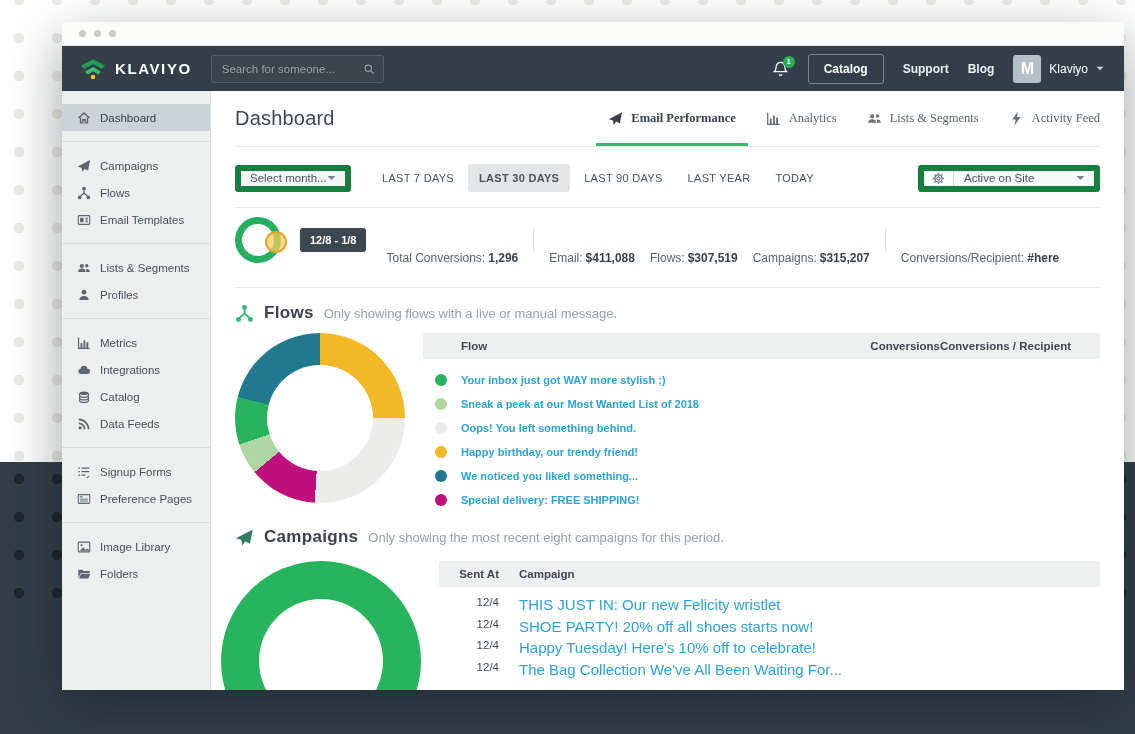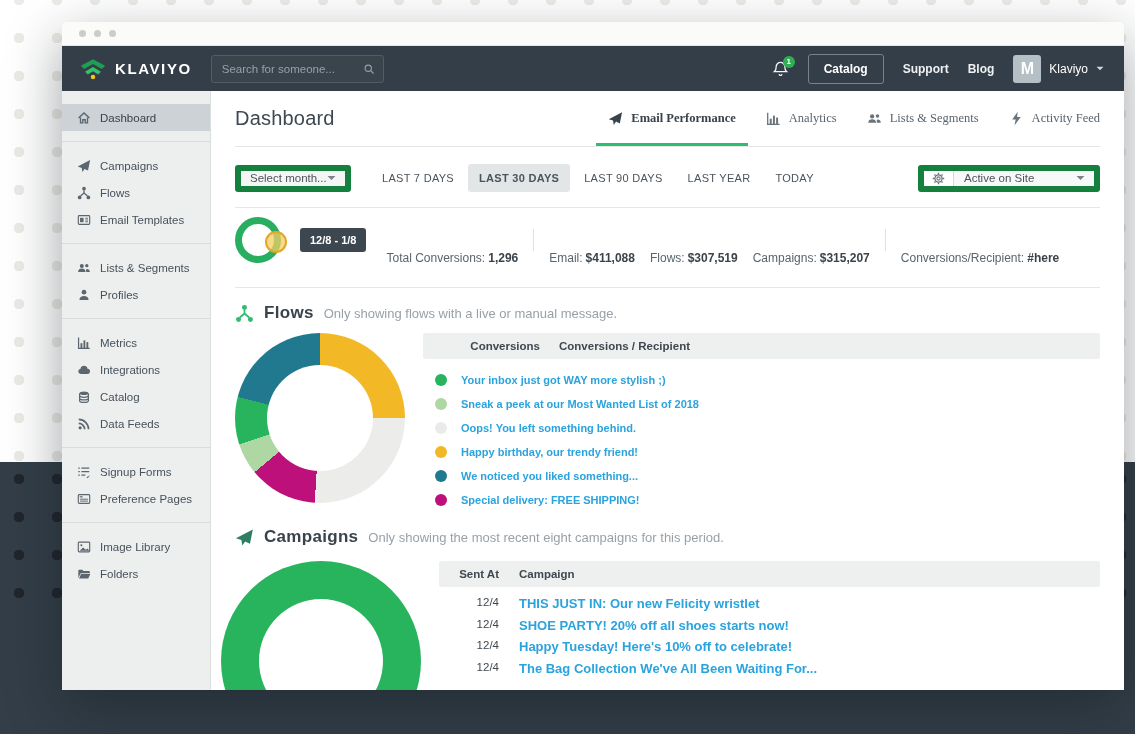--- a/index.html
+++ b/index.html
@@ -98,30 +98,30 @@
   .donut{border-radius:50%;position:relative;flex:none;}
   .donut::after{content:"";position:absolute;border-radius:50%;background:#fff;}
   .flows-donut{width:170px;height:170px;}
   .flows-donut::after{inset:32px;}
   .camp-donut{width:200px;height:200px;margin-left:-14px;}
   .camp-donut::after{inset:38px;}
   .data-table{flex:1;min-width:0;margin-left:18px;}
   .thead{background:#eef0f0;display:flex;align-items:center;height:26px;font-size:11.5px;font-weight:bold;color:#3f4850;border-radius:2px;padding:0 10px 0 12px;box-sizing:border-box;}
   .th-flow{flex:1;padding-left:26px;}
   .th-conv{width:105px;text-align:right;}
-  .th-convrec{width:150px;text-align:right;}
+  .th-convrec{width:150px;}
   .tbody{margin-top:9px;}
   .frow{display:flex;align-items:center;height:24px;padding-left:12px;}
   .fdot{width:12px;height:12px;border-radius:50%;margin-right:14px;flex:none;}
   .fname{font-size:11px;font-weight:bold;color:#2aa3de;text-decoration:none;cursor:pointer;white-space:nowrap;}
   .th-sent{width:48px;text-align:right;}
   .th-camp{margin-left:20px;flex:1;}
   .crow{display:flex;height:21.5px;padding-left:12px;}
   .csent{width:48px;text-align:right;font-size:11.5px;color:#3f4850;}
-  .cname{margin-left:20px;font-size:13px;font-weight:bold;color:#2aa3de;text-decoration:none;cursor:pointer;white-space:nowrap;}
+  .cname{margin-left:20px;font-size:15px;font-weight:normal;color:#2aa3de;text-decoration:none;cursor:pointer;white-space:nowrap;}
   .camp-section .flows-content{margin-top:14px;}
 </style>
 </head>
 <body>
 
 <div class="page">
   <div class="bg-light"></div>
   <div class="bg-dark">
     <div class="bg-dark-dots"></div>
   </div>
@@ -432,20 +432,21 @@
                   <path d="M8 5 V8 M8 8 L4 11.4 M8 8 L12 11.4" stroke="currentColor" stroke-width="1.5" fill="none"></path>
                 </svg>
               </span>
             <span class="section-title">Flows</span>
             <span class="section-sub">Only showing flows with a live or manual message.</span>
           </div>
           <div class="flows-content">
             <div class="donut flows-donut" style="background: conic-gradient(rgb(242, 184, 38) 0%, rgb(242, 184, 38) 25%, rgb(236, 237, 234) 25%, rgb(236, 237, 234) 51%, rgb(190, 16, 123) 51%, rgb(190, 16, 123) 64%, rgb(174, 215, 164) 64%, rgb(174, 215, 164) 70%, rgb(39, 180, 92) 70%, rgb(39, 180, 92) 79%, rgb(32, 121, 143) 79%, rgb(32, 121, 143) 100%);"></div>
             <div class="data-table">
               <div class="thead">
+                <span class="th-flow">Flow</span>
                 <span class="th-conv">Conversions</span>
                 <span class="th-convrec">Conversions / Recipient</span>
               </div>
               <div class="tbody" id="flowRows">
                   <div class="frow">
                     <span class="fdot" style="background: rgb(39, 180, 92);"></span>
                     <a class="fname">Your inbox just got WAY more stylish ;)</a>
                   </div>
                   <div class="frow">
                     <span class="fdot" style="background: rgb(174, 215, 164);"></span>

